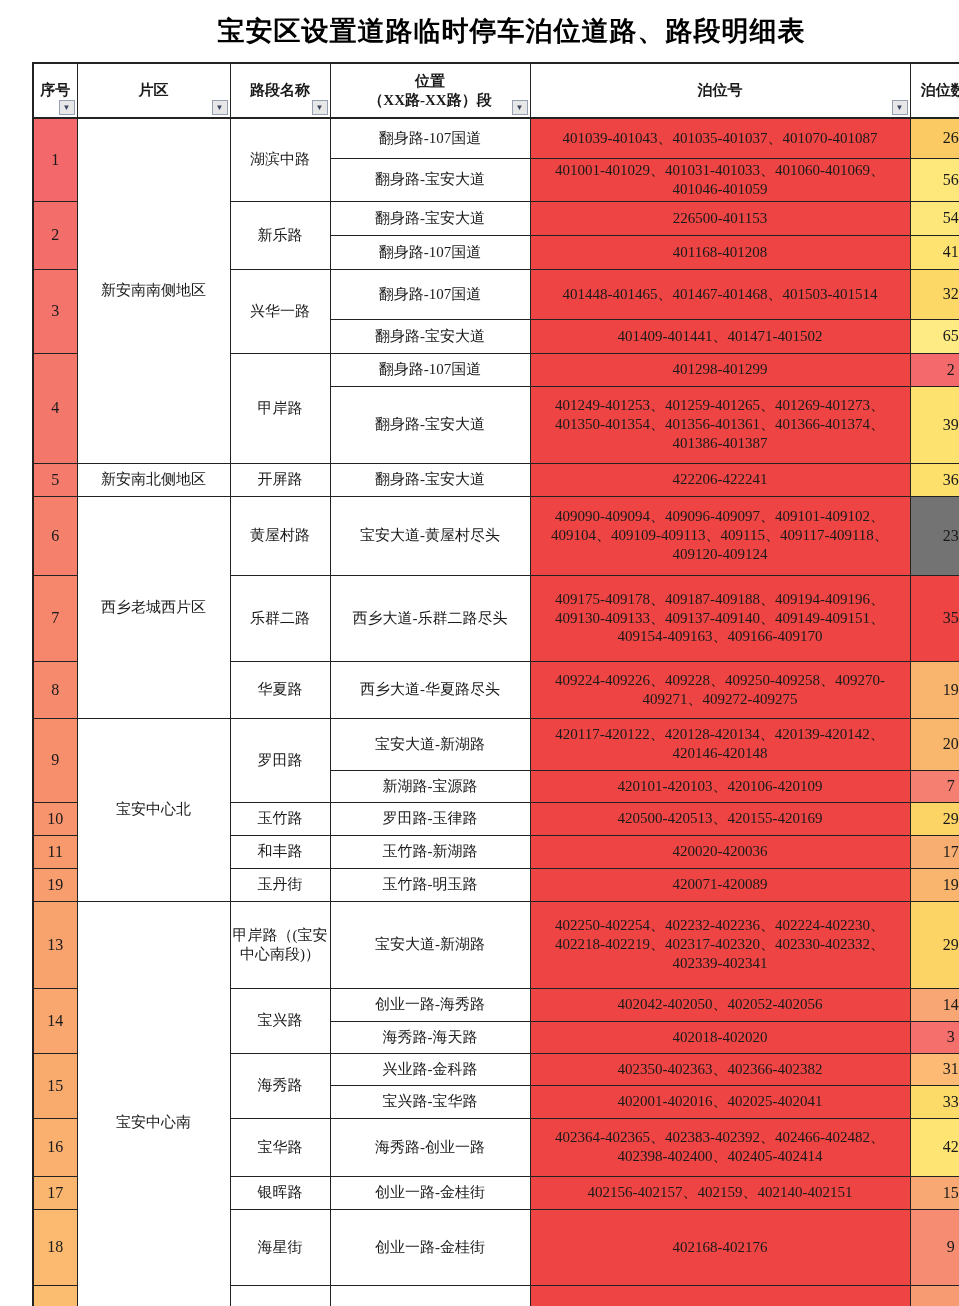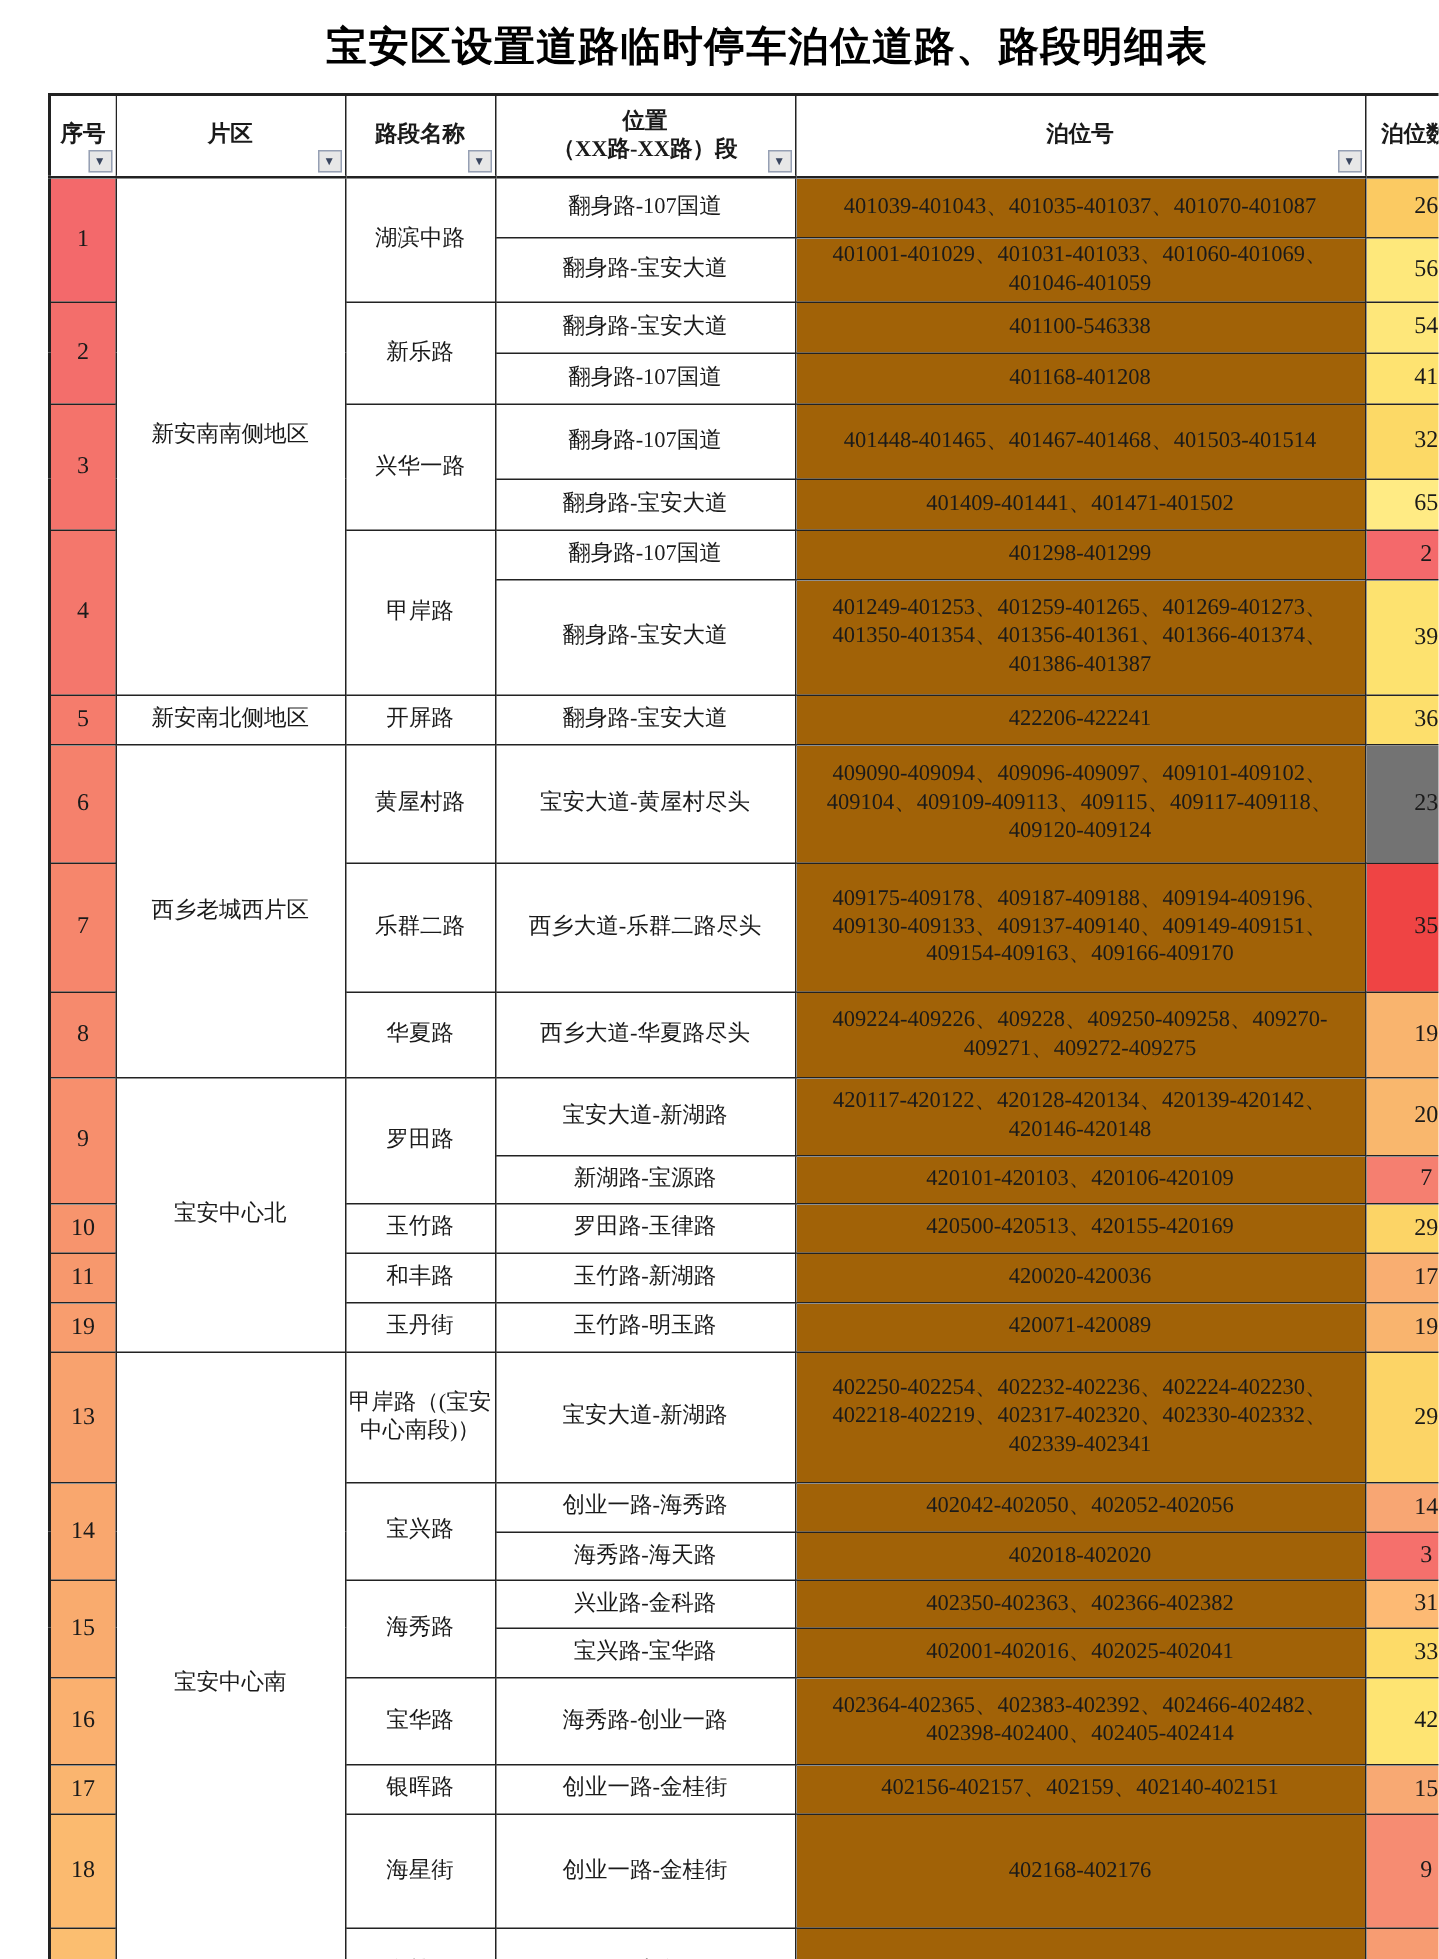--- a/index.html
+++ b/index.html
@@ -7,21 +7,21 @@
         font-family:Liberation Serif, serif;color:#1a1a1a;padding-left:32px;}
   #title{height:62px;display:flex;align-items:center;justify-content:center;
          font-size:27px;font-weight:bold;color:#000;letter-spacing:1px;}
   table{border-collapse:collapse;table-layout:fixed;width:959px;border:2px solid #222;}
   th,td{border:1px solid #222;text-align:center;vertical-align:middle;
         padding:0 2px;font-size:15px;line-height:1.25;overflow:hidden;}
   th{position:relative;font-weight:bold;background:#fff;font-size:15px;border-bottom:2px solid #222;}
   td.seq,td.qty{font-size:16px;}
   td.district,td.road{background:#fff;}
   .loc{background:#fff;margin-top:12px;}
-  .berth{background:#a16207;}
+  .berth{background:#ef4444;}
   .filter-btn{position:absolute;right:2px;bottom:2px;width:16px;height:15px;
         background:#e7e7e7;border:1px solid #96a0b4;display:flex;align-items:center;
         justify-content:center;box-sizing:border-box;cursor:pointer;}
   .filter-btn span{font-size:8px;line-height:1;color:#3a4660;}
   .loc-h1,.loc-h2{display:block;}
 </style>
 </head>
 <body>
 
 <div id="page">
@@ -88,21 +88,21 @@
       </tr>
       <tr style="height:43px">
         <td class="loc">翻身路-宝安大道</td>
         <td class="berth">401001-401029、401031-401033、401060-401069、401046-401059</td>
         <td class="qty" style="background-color: rgb(254, 232, 123);">56</td>
       </tr>
       <tr style="height:34px">
         <td class="seq" rowspan="2" style="background-color: rgb(243, 110, 107);">2</td>
         <td class="road" rowspan="2">新乐路</td>
         <td class="loc">翻身路-宝安大道</td>
-        <td class="berth">401100-546338</td>
+        <td class="berth">226500-401153</td>
         <td class="qty" style="background-color: rgb(254, 231, 122);">54</td>
       </tr>
       <tr style="height:34px">
         <td class="loc">翻身路-107国道</td>
         <td class="berth">401168-401208</td>
         <td class="qty" style="background-color: rgb(254, 227, 113);">41</td>
       </tr>
       <tr style="height:50px">
         <td class="seq" rowspan="2" style="background-color: rgb(244, 115, 107);">3</td>
         <td class="road" rowspan="2">兴华一路</td>

